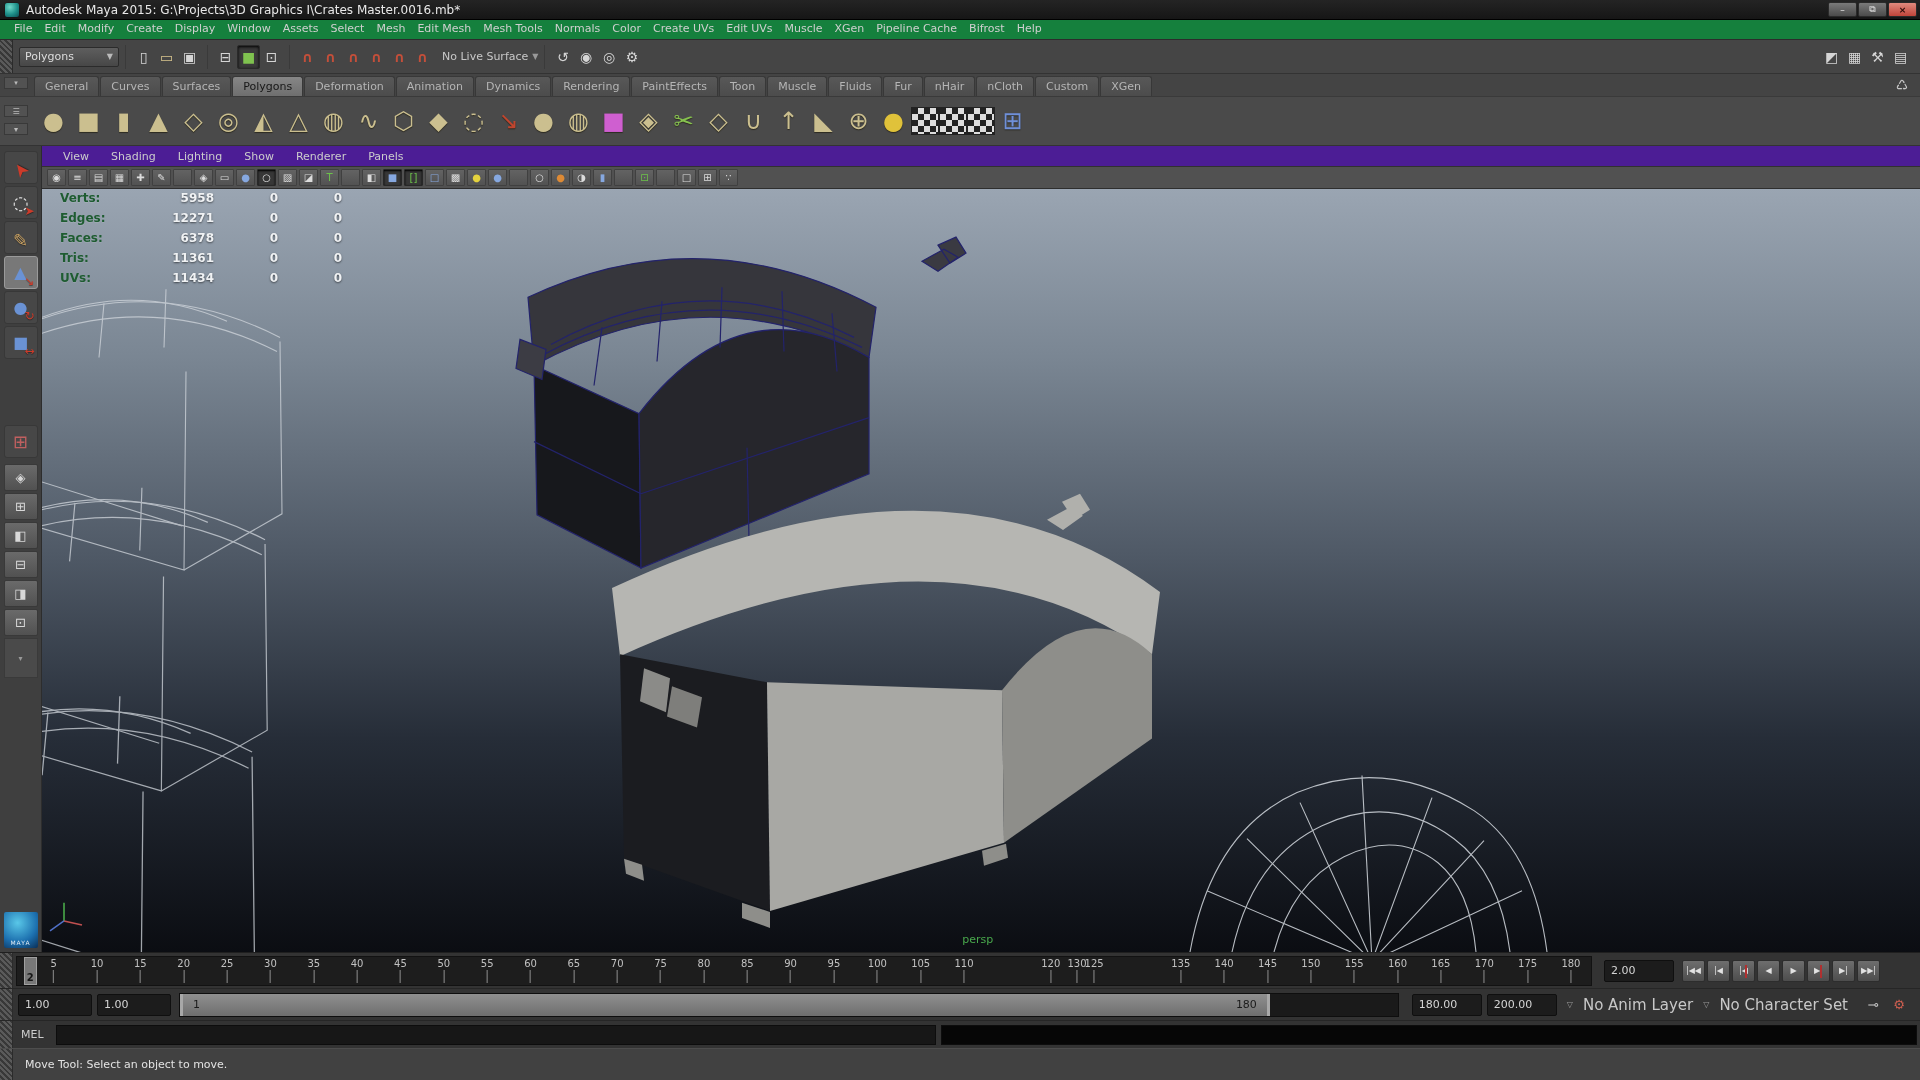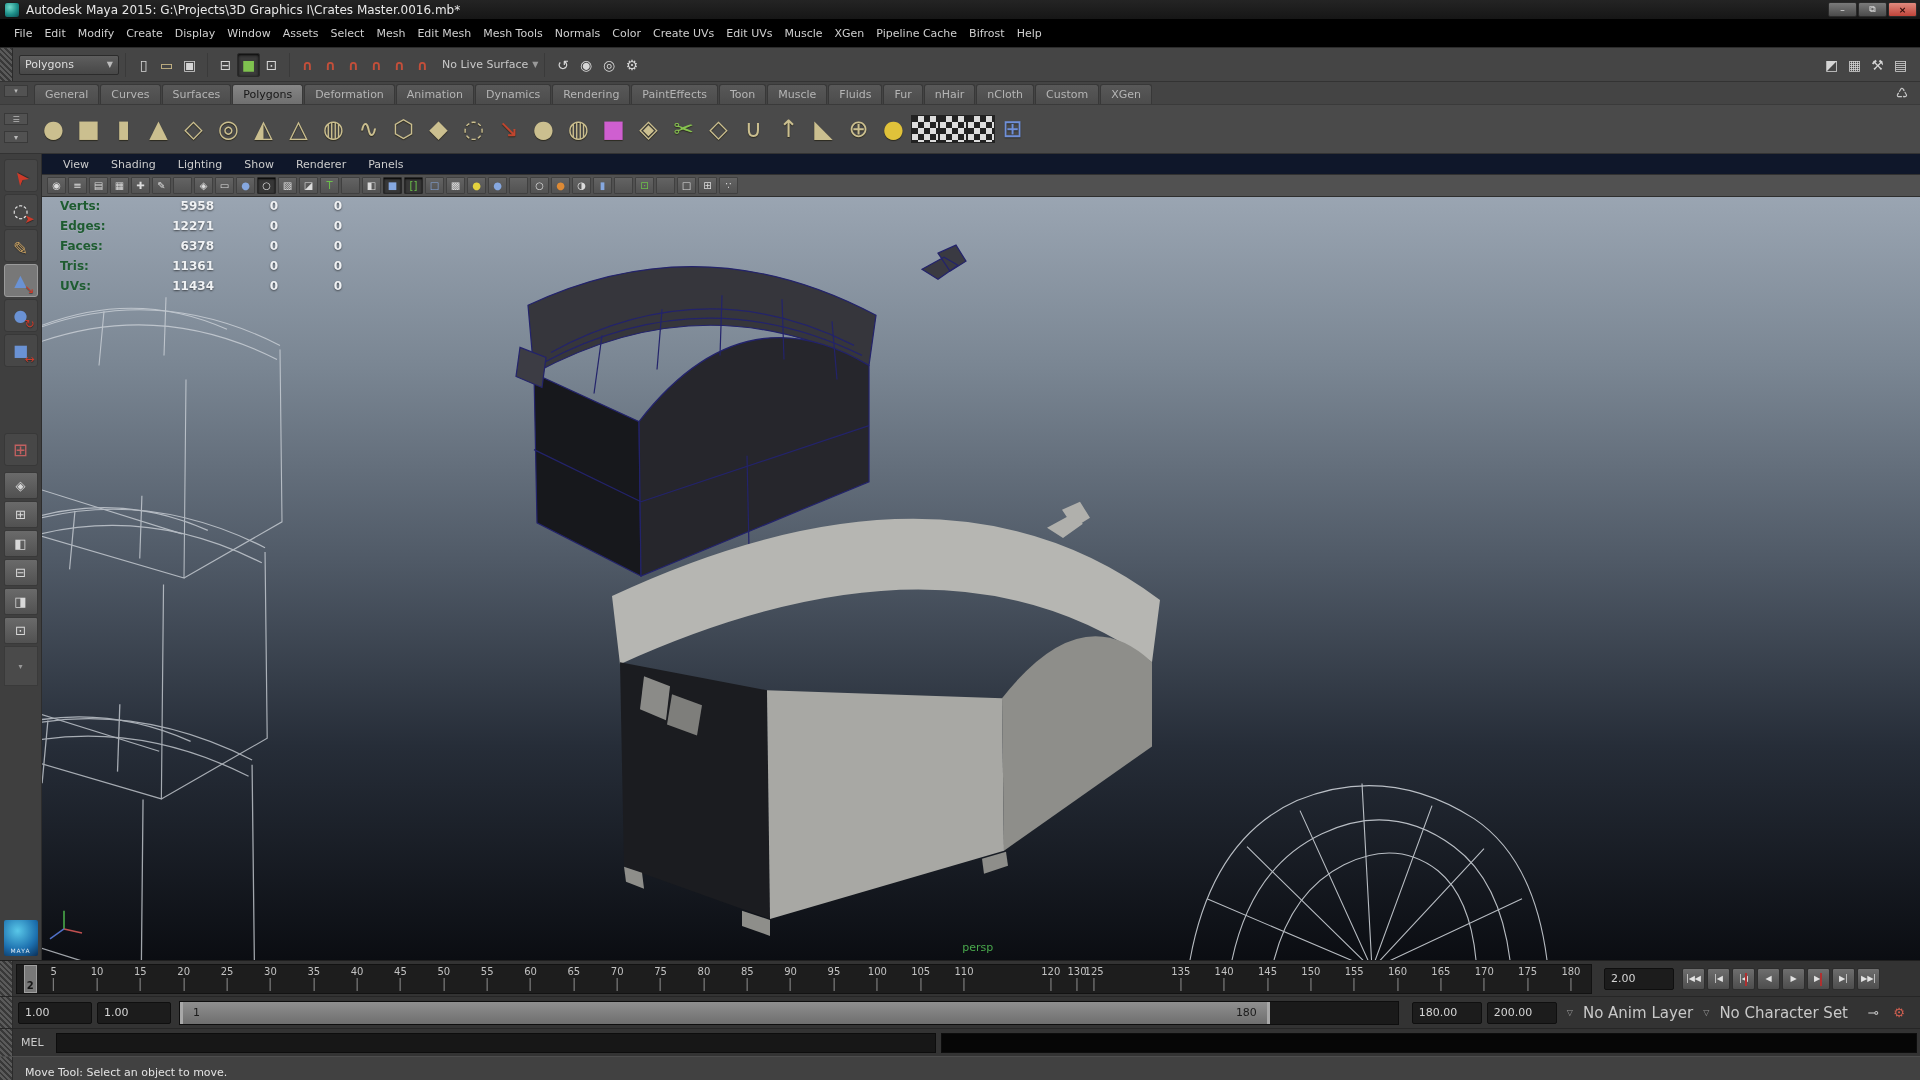--- a/index.html
+++ b/index.html
@@ -4,21 +4,21 @@
 <style>
   *{box-sizing:border-box;margin:0;padding:0;font-family:"DejaVu Sans","Liberation Sans",sans-serif;-webkit-user-select:none;user-select:none}
   html,body{width:1920px;height:1080px;overflow:hidden;background:#444}
   
   .titlebar{height:20px;background:linear-gradient(#242424,#161616);display:flex;align-items:center;color:#e8e8e8;font-size:12px;border-bottom:1px solid #000}
   .maya-badge{width:14px;height:14px;margin:0 7px 0 5px;border-radius:2px;background:radial-gradient(circle at 35% 30%,#6fd8c8,#1d8f89 55%,#0d4a52);box-shadow:0 0 1px #000}
   .win-btns{margin-left:auto;display:flex;gap:1px;padding-right:3px}
   .win-btn{width:29px;height:15px;display:grid;place-items:center;font-size:9px;color:#eee;background:linear-gradient(#7a7a7a,#4b4b4b);border:1px solid #2a2a2a;border-radius:2px}
   .win-btn.close{background:linear-gradient(#e08a7e,#c0443a);color:#2b0b08;font-weight:bold}
   
-  .menubar{height:28px;background:#000000;border-bottom:1px solid #2c2c2c;display:flex;align-items:center;padding-left:8px}
+  .menubar{height:20px;background:#15803d;border-bottom:1px solid #2c2c2c;display:flex;align-items:flex-end;padding-left:8px}
   .menu-item{padding:0 6px;font-size:11px;line-height:20px;color:#cfcfcf;white-space:nowrap}
   
   .statusline{height:34px;background:#454545;display:flex;align-items:center;border-bottom:1px solid #333}
   .grip{width:13px;height:100%;background:repeating-linear-gradient(45deg,#5a5a5a 0 2px,#383838 2px 4px);border-right:1px solid #2b2b2b;flex:0 0 13px}
   .sl-sep{width:7px;height:24px;margin:0 3px;background:linear-gradient(#3a3a3a,#3a3a3a) center/1px 100% no-repeat}
   .mode-select{width:100px;height:20px;margin-left:6px;background:linear-gradient(#5e5e5e,#474747);border:1px solid #2b2b2b;border-radius:2px;display:flex;align-items:center;justify-content:space-between;padding:0 5px;font-size:11px;color:#ddd}
   .mode-select .dd{color:#bbb;font-size:8px}
   .sl-btn{width:23px;height:24px;display:grid;place-items:center;font-size:14px;color:#d5d5d5}
   .sl-btn.k-tan{color:#d8c48e}.sl-btn.k-green{color:#7fc24f}.sl-btn.k-red{color:#c44f3a;font-weight:bold}
   .sl-btn.active{background:#3a3a3a;border:1px solid #2a2a2a;border-radius:2px;box-shadow:inset 0 1px 3px #000}
@@ -51,21 +51,21 @@
   .tool-paint-selection-tool .g2{color:#c8a060;transform:none}
   .tb-gap{height:64px}
   .tb-grid{width:34px;height:33px;margin-bottom:6px;display:grid;place-items:center;font-size:18px;color:#c06060;background:#474747;border:1px solid #383838;border-radius:3px}
   .layout-btn{width:34px;height:27px;margin-bottom:2px;background:linear-gradient(#6a6a6a,#515151);border:1px solid #393939;border-radius:2px;display:grid;place-items:center;font-size:13px;color:#d8d8d8}
   .layout-dd{width:34px;height:40px;background:#4a4a4a;border:1px solid #3a3a3a;display:grid;place-items:center;color:#999;font-size:8px}
   .tb-spacer{flex:1}
   .maya-logo{width:34px;height:36px;margin-bottom:4px;border-radius:2px;background:radial-gradient(circle at 40% 30%,#59c7e8,#1c6fae 60%,#0b2f57);display:flex;flex-direction:column;align-items:center;justify-content:flex-end}
   .maya-logo span{font-size:6px;color:#dfe9f2;letter-spacing:1px;padding-bottom:2px}
   
   .viewport{flex:1;display:flex;flex-direction:column;min-width:0}
-  .panel-menubar{height:21px;background:#0f172a;border-bottom:1px solid #313131;display:flex;align-items:center;padding-left:10px}
+  .panel-menubar{height:21px;background:#4c1d95;border-bottom:1px solid #313131;display:flex;align-items:center;padding-left:10px}
   .pm-item{padding:0 11px;font-size:11px;color:#cccccc;line-height:21px}
   .panel-toolbar{height:22px;background:#515151;border-bottom:1px solid #2e2e2e;display:flex;align-items:center;padding-left:5px}
   .pt-icon{width:19px;height:17px;margin-right:2px;background:linear-gradient(#636363,#525252);border:1px solid #404040;border-radius:1px;display:grid;place-items:center;font-size:10px;color:#dcdcdc;line-height:1}
   .pt-icon.active{background:#373737;border-color:#282828;box-shadow:inset 0 1px 2px #000}
   .pt-icon.c-blue{color:#86a8e0}.pt-icon.c-green{color:#6cc24a}.pt-icon.c-yellow{color:#e4d23e}.pt-icon.c-orange{color:#dd8a35}
   .view3d{flex:1;position:relative;overflow:hidden;background:linear-gradient(180deg,#9aa5b2 0%,#7a8693 22%,#4f5966 48%,#262d38 72%,#0b0d12 100%)}
   .view3d svg{position:absolute;inset:0;width:100%;height:100%}
   .hud{position:absolute;top:2px;left:18px;font-size:12px;font-weight:bold}
   .hud-row{display:flex;height:20px;align-items:flex-start}
   .hud-label{width:82px;color:#1e5c31;text-shadow:0 1px 1px rgba(255,255,255,.12)}

